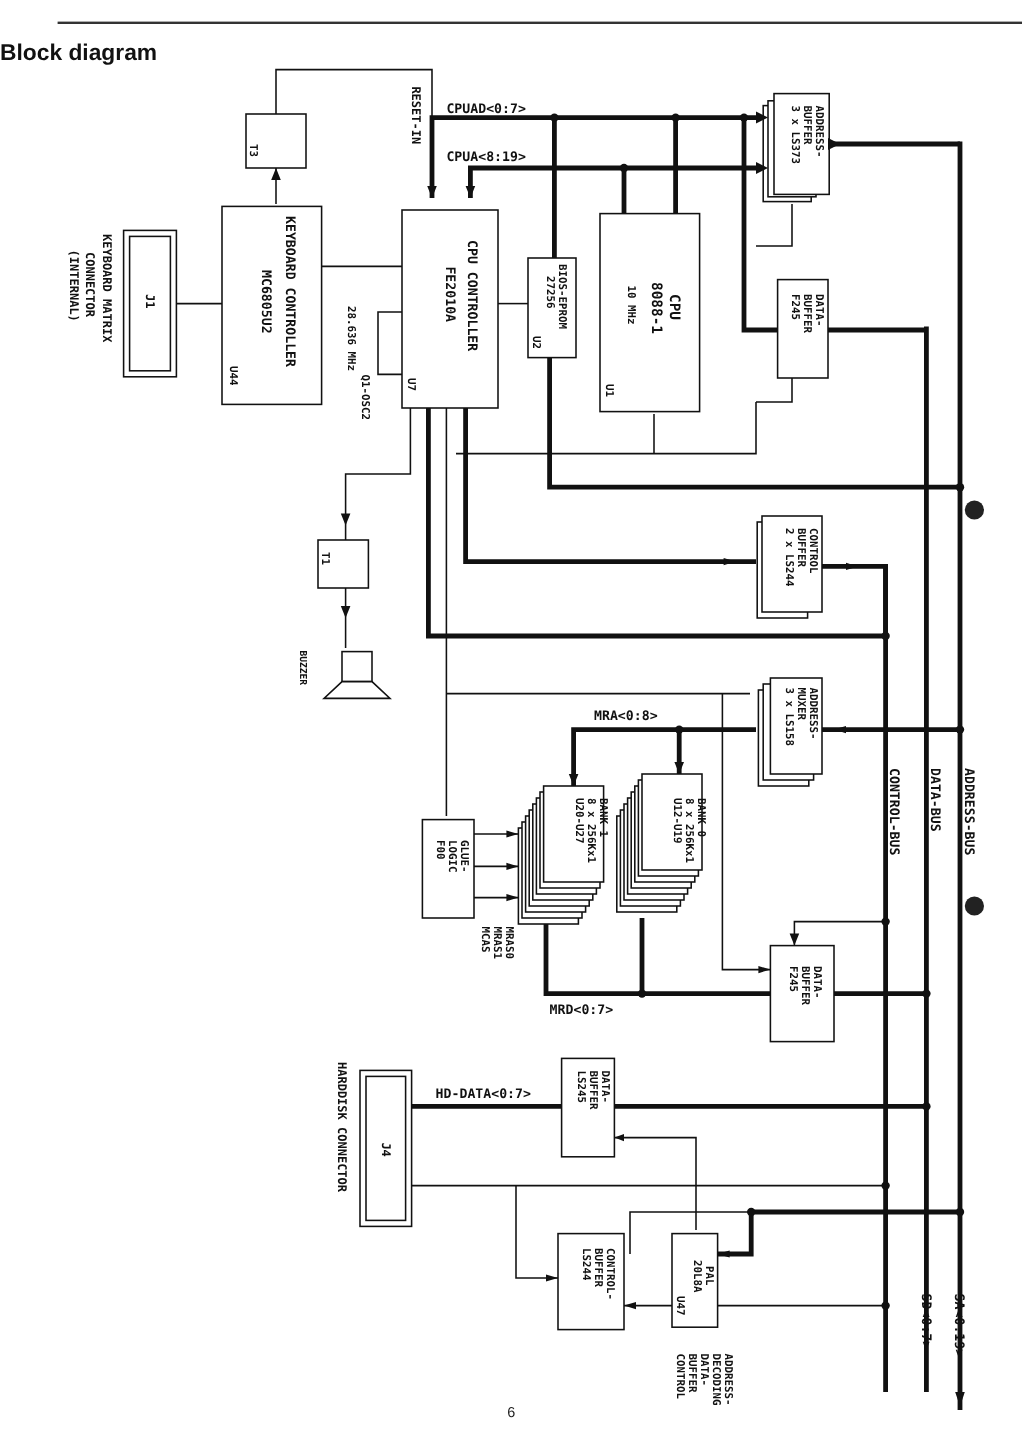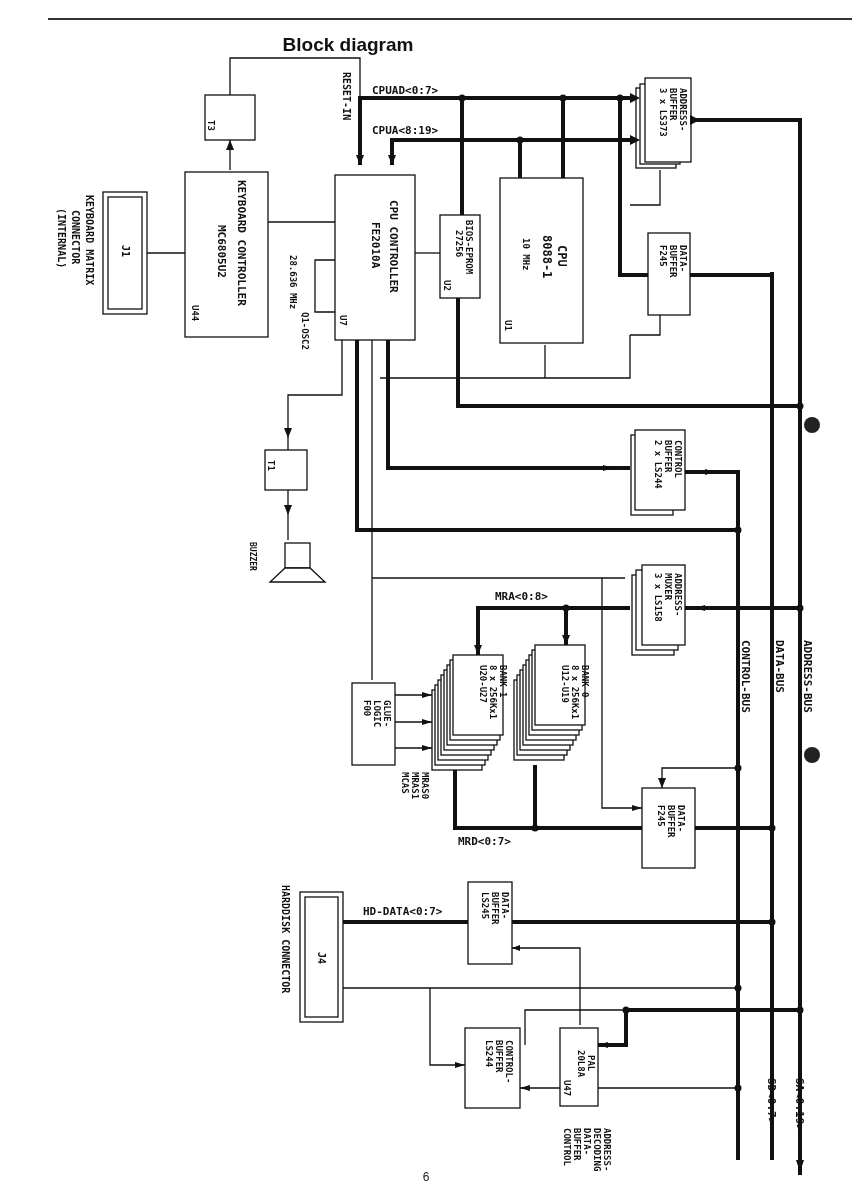--- a/index.html
+++ b/index.html
@@ -1,17 +1,17 @@
 <!DOCTYPE html>
 <html><head>
 <meta charset="utf-8">
 <style>
   html, body { margin: 0; padding: 0; background: #ffffff; }
   body { width: 852px; height: 1200px; position: relative; overflow: hidden; font-family: "DejaVu Sans Mono", monospace; }
-  #page-title { position: absolute; left: 0; width: 696px; top: 34px; text-align: center; font-family: "Liberation Sans", sans-serif; font-weight: bold; font-size: 19px; color: #111; }
+  #page-title { position: absolute; left: 0; width: 696px; top: 34px; text-align: left; font-family: "Liberation Sans", sans-serif; font-weight: bold; font-size: 19px; color: #111; }
   #page-number { position: absolute; left: 0; width: 852px; top: 1170px; text-align: center; font-family: "Liberation Sans", sans-serif; font-size: 12px; color: #222; }
   #rule { position: absolute; left: 48px; top: 18px; width: 804px; height: 2px; background: #333; }
   svg#diagram { position: absolute; left: 0; top: 0; }
   .lbl { font-family: "DejaVu Sans Mono", monospace; font-weight: bold; fill: #111; }
 </style>
 </head>
 <body>
 
 <div id="rule"></div>
 <div id="page-title">Block diagram</div>

